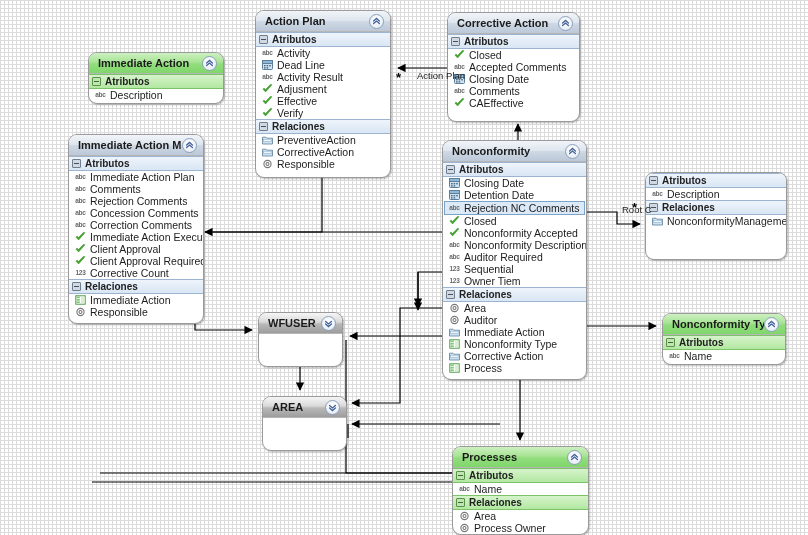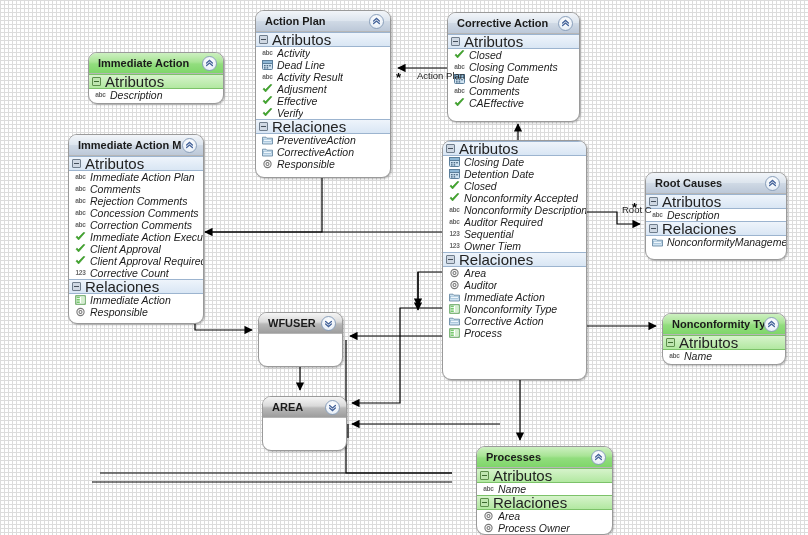--- a/index.html
+++ b/index.html
@@ -63,42 +63,42 @@
   .body{padding:0;}
   .grp{
     font-size:10.5px;color:#222;
     height:13px;line-height:13px;
     display:flex;align-items:center;gap:4px;
     padding-left:3px;
     border-top:1px solid transparent;
   }
   .node.blue .grp{background:linear-gradient(to bottom,#eef4fb,#d9e6f4);border-top:1px solid #9cb4cf;border-bottom:1px solid #9cb4cf;}
   .node.green .grp{background:linear-gradient(to bottom,#d6f3cb,#b2e8a1);border-top:1px solid #7cc269;border-bottom:1px solid #7cc269;}
-  .grp .gl{font-size:15px;}
+  .grp .gl{font-size:10px;font-weight:bold;}
   .minus{
     width:9px;height:9px;box-sizing:border-box;
     border:1px solid #6f7d8c;background:#cfd8e3;border-radius:1px;
     position:relative;flex:0 0 auto;
   }
   .minus:after{content:"";position:absolute;left:1px;right:1px;top:3px;height:1px;background:#45505c;}
   .node.green .minus{border-color:#5d8f4c;background:#bfe6b0;}
   .node.green .minus:after{background:#3d6b30;}
 
   .row{
     font-size:10.5px;color:#1c1c1c;
     height:12px;line-height:12px;
     display:flex;align-items:center;gap:4px;
     padding-left:6px;white-space:nowrap;
   }
   .row.sel{background:#dce9f7;border:1px solid #7ea3c8;margin:0 1px;height:12px;padding-left:4px;}
   .ic{width:11px;height:10px;flex:0 0 auto;display:flex;align-items:center;justify-content:center;}
   .ic-abc{font-size:6.5px;color:#6a6a6a;letter-spacing:-.2px;font-weight:bold;}
   .ic-123{font-size:6.5px;color:#6a6a6a;letter-spacing:-.2px;font-weight:bold;}
   .ic svg{display:block;}
-  .lbl{overflow:hidden;text-overflow:clip;font-style:italic;}
+  .lbl{overflow:hidden;text-overflow:clip;}
 
   
   .elabel{
     position:absolute;font-size:9.5px;color:#1c1c1c;
     background:transparent;white-space:nowrap;
   }
   .star{position:absolute;font-size:13px;color:#000;font-weight:bold;line-height:8px;}
 </style>
 </head>
 <body>
@@ -294,21 +294,21 @@
           <div class="row">
             <span class="ic">
               <svg width="11" height="10" viewBox="0 0 11 10">
                 <path d="M1 5.2 L3.6 8 L10 0.8 L8.6 0.2 L3.5 5.6 L2 3.9 Z" fill="#3faa2a" stroke="#2d7a1e" stroke-width=".4"></path>
               </svg>
             </span>
             <span class="lbl">Closed</span>
           </div>
           <div class="row">
             <span class="ic ic-abc">abc</span>
-            <span class="lbl">Closing Comments</span>
+            <span class="lbl">Accepted Comments</span>
           </div>
           <div class="row">
             <span class="ic">
               <svg width="11" height="10" viewBox="0 0 11 10">
                 <rect x="0.5" y="0.5" width="10" height="9" rx="1" fill="#cfe3f2" stroke="#5c7f9b"></rect>
                 <rect x="0.5" y="0.5" width="10" height="3" fill="#8fb8d6" stroke="#5c7f9b"></rect>
                 <g fill="#4d6b85">
                   <rect x="2" y="5" width="1.6" height="1.4"></rect>
                   <rect x="4.6" y="5" width="1.6" height="1.4"></rect>
                   <rect x="7.2" y="5" width="1.6" height="1.4"></rect>
@@ -421,20 +421,31 @@
                   <circle cx="5.5" cy="5" r="3.6"></circle>
                   <circle cx="5.5" cy="5" r="1.5"></circle>
                 </g>
               </svg>
             </span>
             <span class="lbl">Responsible</span>
           </div>
         </div>
       </div>
       <div class="node blue" style="left: 442px; top: 140px; width: 145px; height: 240px;">
+        <div class="hdr">
+          <span class="ttl">Nonconformity</span>
+          <span class="collapser">
+            <svg width="9" height="9" viewBox="0 0 9 9">
+              <g fill="none" stroke="#44639a" stroke-width="1.3" stroke-linecap="round">
+                <path d="M1.6 4 L4.5 1.4 L7.4 4"></path>
+                <path d="M1.6 6.6 L4.5 4 L7.4 6.6"></path>
+              </g>
+            </svg>
+          </span>
+        </div>
         <div class="body">
           <div class="grp">
             <span class="minus"></span>
             <span class="gl">Atributos</span>
           </div>
           <div class="row">
             <span class="ic">
               <svg width="11" height="10" viewBox="0 0 11 10">
                 <rect x="0.5" y="0.5" width="10" height="9" rx="1" fill="#cfe3f2" stroke="#5c7f9b"></rect>
                 <rect x="0.5" y="0.5" width="10" height="3" fill="#8fb8d6" stroke="#5c7f9b"></rect>
@@ -458,20 +469,24 @@
                   <rect x="2" y="5" width="1.6" height="1.4"></rect>
                   <rect x="4.6" y="5" width="1.6" height="1.4"></rect>
                   <rect x="7.2" y="5" width="1.6" height="1.4"></rect>
                   <rect x="2" y="7.2" width="1.6" height="1.4"></rect>
                   <rect x="4.6" y="7.2" width="1.6" height="1.4"></rect>
                 </g>
               </svg>
             </span>
             <span class="lbl">Detention Date</span>
           </div>
+          <div class="row sel">
+            <span class="ic ic-abc">abc</span>
+            <span class="lbl">Rejection NC Comments</span>
+          </div>
           <div class="row">
             <span class="ic">
               <svg width="11" height="10" viewBox="0 0 11 10">
                 <path d="M1 5.2 L3.6 8 L10 0.8 L8.6 0.2 L3.5 5.6 L2 3.9 Z" fill="#3faa2a" stroke="#2d7a1e" stroke-width=".4"></path>
               </svg>
             </span>
             <span class="lbl">Closed</span>
           </div>
           <div class="row">
             <span class="ic">
@@ -561,79 +576,68 @@
                 <rect x="1.6" y="4" width="3.2" height="1.6" fill="#76c96c"></rect>
                 <rect x="1.6" y="6.4" width="3.2" height="1.6" fill="#76c96c"></rect>
                 <rect x="6" y="1.6" width="3.4" height="6.4" fill="#d5efd0"></rect>
               </svg>
             </span>
             <span class="lbl">Process</span>
           </div>
         </div>
       </div>
       <div class="node blue" style="left: 645px; top: 172px; width: 142px; height: 88px;">
-        <div class="hdr">
-          <span class="ttl">Root Causes</span>
+        <div class="body">
+          <div class="grp">
+            <span class="minus"></span>
+            <span class="gl">Atributos</span>
+          </div>
+          <div class="row">
+            <span class="ic ic-abc">abc</span>
+            <span class="lbl">Description</span>
+          </div>
+          <div class="grp">
+            <span class="minus"></span>
+            <span class="gl">Relaciones</span>
+          </div>
+          <div class="row">
+            <span class="ic">
+              <svg width="11" height="10" viewBox="0 0 11 10">
+                <path d="M0.5 2.2 L4 2.2 L4.9 3.2 L10.5 3.2 L10.5 9 L0.5 9 Z" fill="#cfe3f2" stroke="#5c7f9b" stroke-width=".8"></path>
+                <rect x="1.6" y="4.2" width="7.8" height="2.2" fill="#eef6fc" stroke="#7fa6c4" stroke-width=".5"></rect>
+              </svg>
+            </span>
+            <span class="lbl">NonconformityManagement</span>
+          </div>
+        </div>
+      </div>
+      <div class="node green" style="left: 662px; top: 313px; width: 124px; height: 52px;">
+        <div class="hdr">
+          <span class="ttl">Nonconformity Type</span>
           <span class="collapser">
             <svg width="9" height="9" viewBox="0 0 9 9">
               <g fill="none" stroke="#44639a" stroke-width="1.3" stroke-linecap="round">
                 <path d="M1.6 4 L4.5 1.4 L7.4 4"></path>
                 <path d="M1.6 6.6 L4.5 4 L7.4 6.6"></path>
               </g>
             </svg>
           </span>
         </div>
         <div class="body">
           <div class="grp">
             <span class="minus"></span>
             <span class="gl">Atributos</span>
           </div>
           <div class="row">
             <span class="ic ic-abc">abc</span>
-            <span class="lbl">Description</span>
-          </div>
-          <div class="grp">
-            <span class="minus"></span>
-            <span class="gl">Relaciones</span>
-          </div>
-          <div class="row">
-            <span class="ic">
-              <svg width="11" height="10" viewBox="0 0 11 10">
-                <path d="M0.5 2.2 L4 2.2 L4.9 3.2 L10.5 3.2 L10.5 9 L0.5 9 Z" fill="#cfe3f2" stroke="#5c7f9b" stroke-width=".8"></path>
-                <rect x="1.6" y="4.2" width="7.8" height="2.2" fill="#eef6fc" stroke="#7fa6c4" stroke-width=".5"></rect>
-              </svg>
-            </span>
-            <span class="lbl">NonconformityManagement</span>
-          </div>
-        </div>
-      </div>
-      <div class="node green" style="left: 662px; top: 313px; width: 124px; height: 52px;">
-        <div class="hdr">
-          <span class="ttl">Nonconformity Type</span>
-          <span class="collapser">
-            <svg width="9" height="9" viewBox="0 0 9 9">
-              <g fill="none" stroke="#44639a" stroke-width="1.3" stroke-linecap="round">
-                <path d="M1.6 4 L4.5 1.4 L7.4 4"></path>
-                <path d="M1.6 6.6 L4.5 4 L7.4 6.6"></path>
-              </g>
-            </svg>
-          </span>
-        </div>
-        <div class="body">
-          <div class="grp">
-            <span class="minus"></span>
-            <span class="gl">Atributos</span>
-          </div>
-          <div class="row">
-            <span class="ic ic-abc">abc</span>
             <span class="lbl">Name</span>
           </div>
         </div>
       </div>
-      <div class="node green" style="left: 476px; top: 446px; width: 137px; height: 89px;">
+      <div class="node green" style="left: 452px; top: 446px; width: 137px; height: 89px;">
         <div class="hdr">
           <span class="ttl">Processes</span>
           <span class="collapser">
             <svg width="9" height="9" viewBox="0 0 9 9">
               <g fill="none" stroke="#44639a" stroke-width="1.3" stroke-linecap="round">
                 <path d="M1.6 4 L4.5 1.4 L7.4 4"></path>
                 <path d="M1.6 6.6 L4.5 4 L7.4 6.6"></path>
               </g>
             </svg>
           </span>

